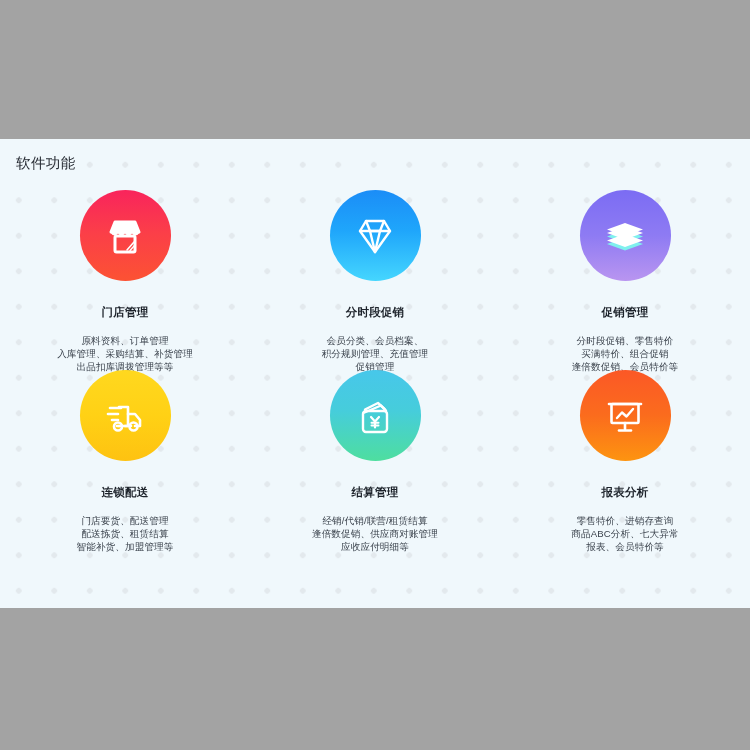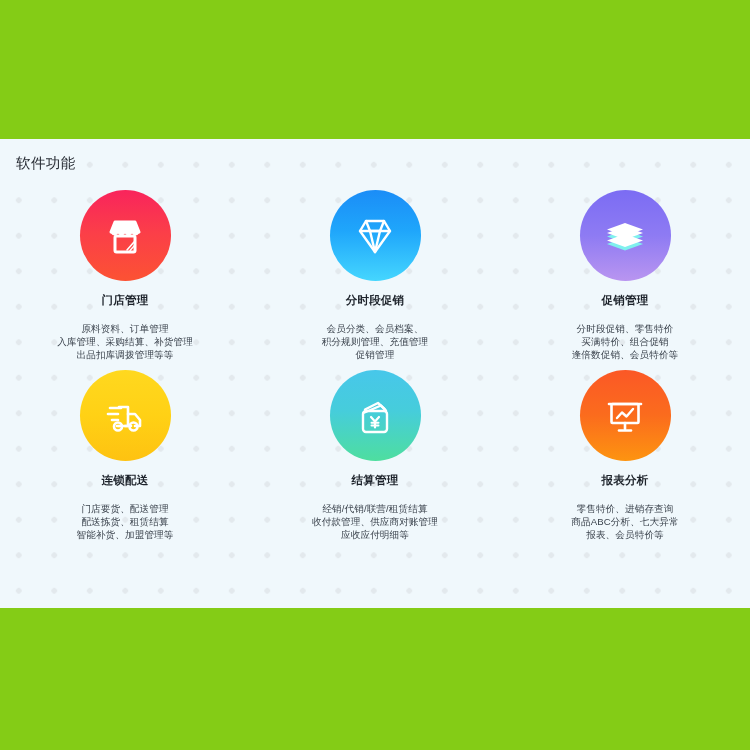--- a/index.html
+++ b/index.html
@@ -9,21 +9,21 @@
     height: 750px;
     background: #ffffff;
     font-family: "Liberation Sans", "DejaVu Sans", sans-serif;
     overflow: hidden;
   }
 
   #stage {
     position: relative;
     width: 750px;
     height: 750px;
-    background: #84cc16;
+    background: #a3a3a3;
   }
 
   
   #panel {
     position: absolute;
     left: 0;
     top: 139px;
     width: 750px;
     height: 469px;
     background: #f0f8fc;
@@ -83,21 +83,21 @@
   }
 
   .icon-circle svg {
     display: block;
     width: 48px;
     height: 48px;
     overflow: visible;
   }
 
   .card-title {
-    margin-top: 12px;
+    margin-top: 24px;
     font-size: 11.5px;
     font-weight: bold;
     color: #1d232b;
     line-height: 15px;
     letter-spacing: 0.2px;
     white-space: nowrap;
     text-align: right;
   }
 
   .card-desc {
@@ -226,21 +226,21 @@
             <path d="M20 25 L24 29.5 L28 25" stroke-width="2.2"></path>
             <path d="M24 29.5 L24 35.5" stroke-width="2.2"></path>
             <path d="M20.5 30.8 L27.5 30.8" stroke-width="2"></path>
             <path d="M20.5 33.4 L27.5 33.4" stroke-width="2"></path>
           </g>
         </svg>
       </div>
       <div class="card-title">结算管理</div>
       <div class="card-desc">
         <div>经销/代销/联营/租赁结算</div>
-        <div>收付款管理、供应商对账管理</div>
+        <div>逢倍数促销、供应商对账管理</div>
         <div>应收应付明细等</div>
       </div>
     </div>
 
     <div class="card">
       <div class="icon-circle g-report">
         <svg viewBox="0 0 48 48">
           <g fill="none" stroke="#ffffff" stroke-width="2.6" stroke-linejoin="round" stroke-linecap="round">
             <path d="M8 12 L40 12"></path>
             <rect x="10.5" y="12" width="27" height="19" rx="1"></rect>

